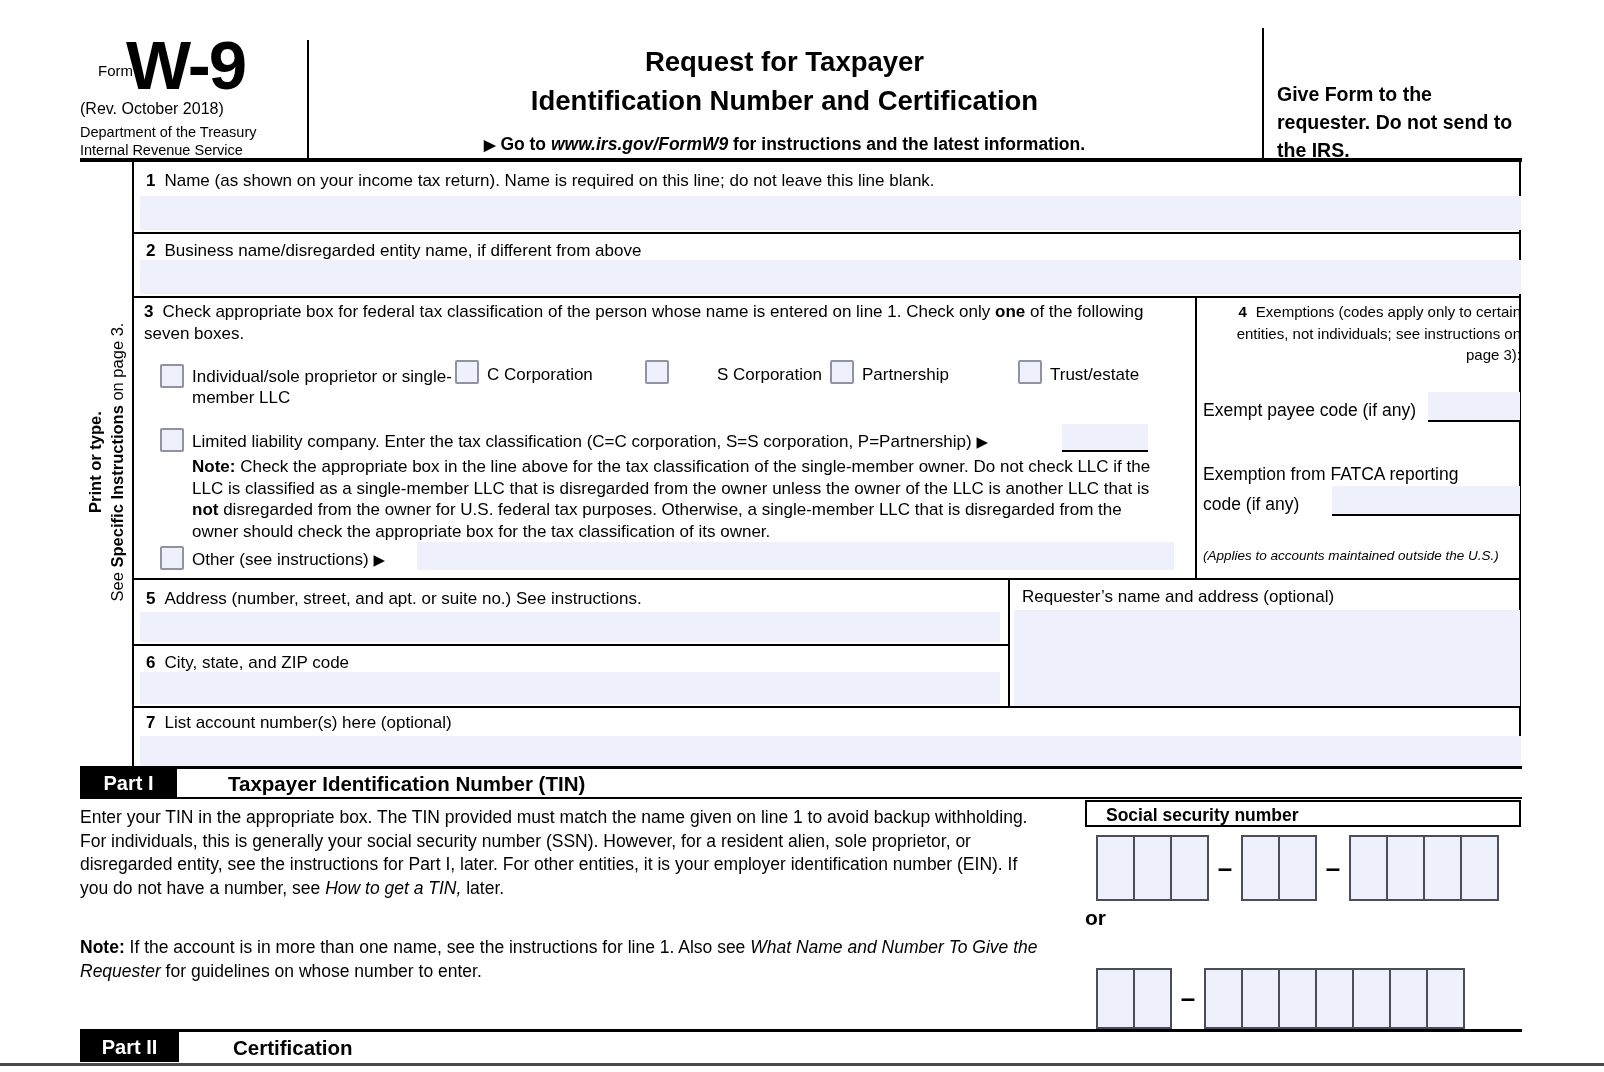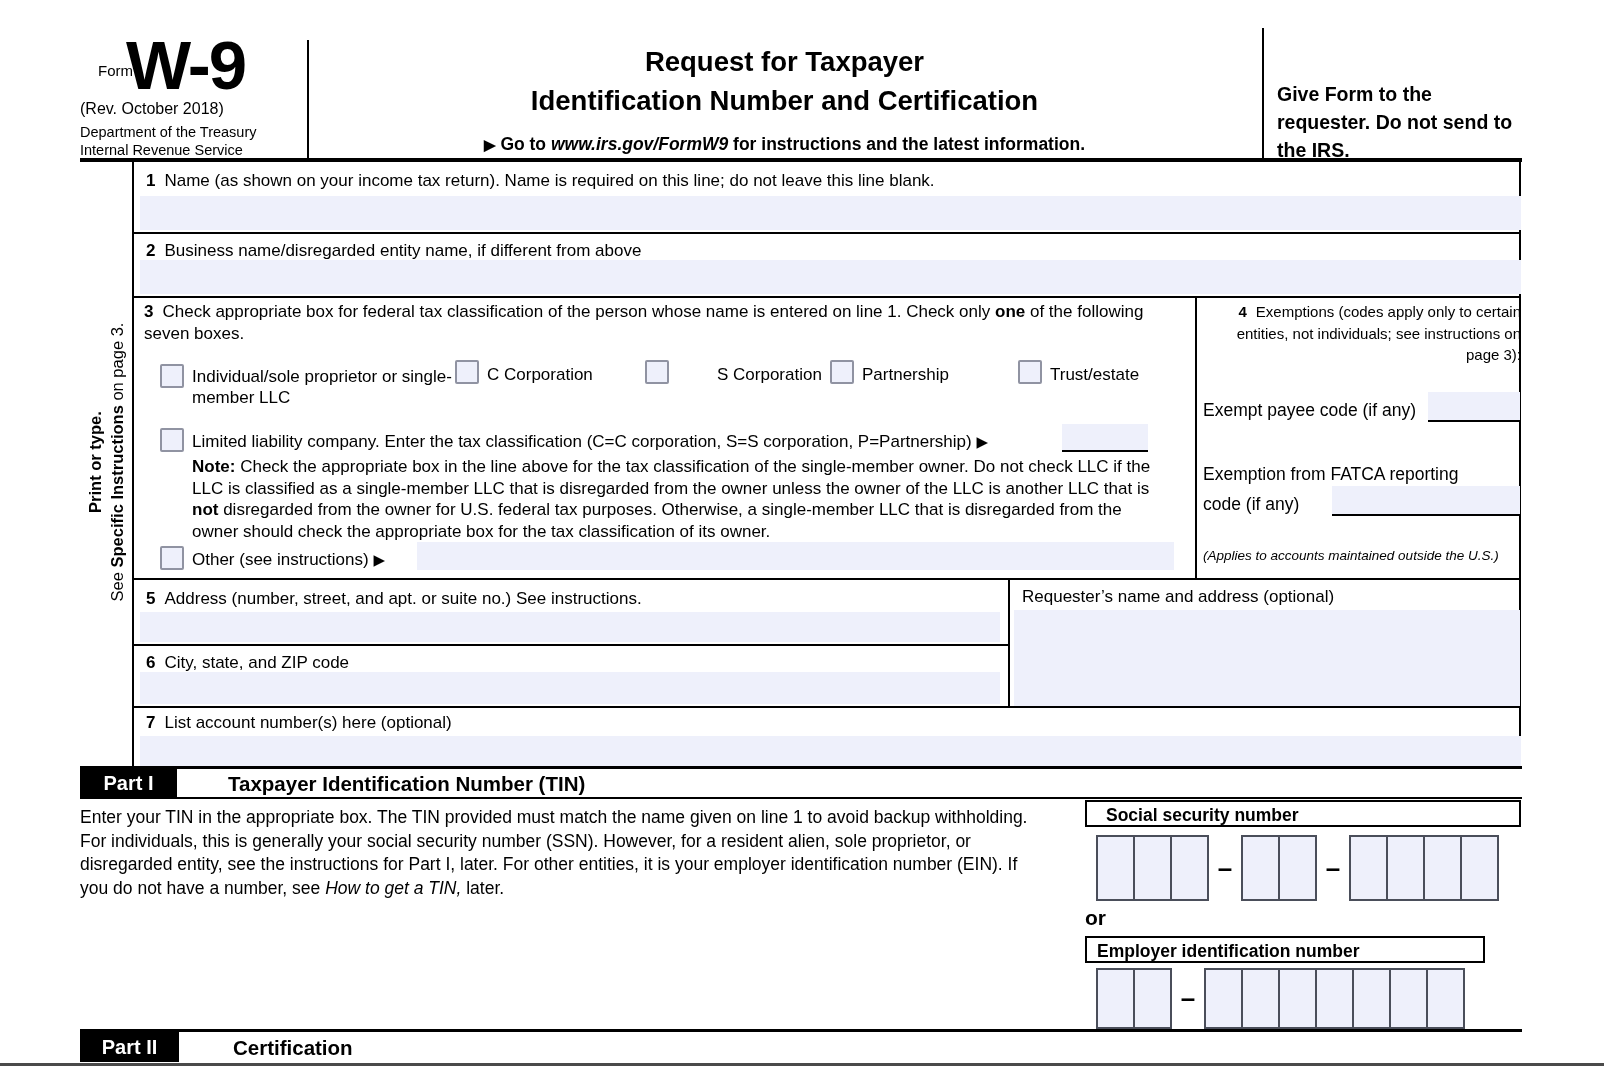--- a/index.html
+++ b/index.html
@@ -171,20 +171,23 @@
   <div class="field" style="left:140px;top:736px;width:1381px;height:30px;"></div>
 
   <div class="hl" style="left:80px;top:766px;width:1442px;height:3px;"></div>
   <div class="partbox" style="left:80px;top:769px;width:97px;height:28px;line-height:28px;">Part I</div>
   <div class="parttitle" style="left:228px;top:772px;">Taxpayer Identification Number (TIN)</div>
   <div class="hl" style="left:80px;top:797px;width:1442px;"></div>
 
   <div class="p1text">
     <span>Enter your TIN in the appropriate box. The TIN provided must match the name given on line 1 to avoid backup withholding. For individuals, this is generally your social security number (SSN). However, for a resident alien, sole proprietor, or disregarded entity, see the instructions for Part I, later. For other entities, it is your employer identification number (EIN). If you do not have a number, see </span><span class="it">How to get a TIN,</span><span> later.</span>
   </div>
+  <div class="p1note">
+    <span class="b">Note:</span><span> If the account is in more than one name, see the instructions for line 1. Also see </span><span class="it">What Name and Number To Give the Requester</span><span> for guidelines on whose number to enter.</span>
+  </div>
 
   <div class="tinlabel" style="left:1085px;top:800px;width:436px;height:27px;padding-left:19px;">Social security number</div>
   <div class="cellrow" style="left:1096px;top:835px;height:66px;">
       <span class="cellgroup">
         <span class="cell"></span>
         <span class="cell"></span>
         <span class="cell"></span>
       </span>
       <span class="cell-dash">–</span>
       <span class="cellgroup">
@@ -195,21 +198,20 @@
       <span class="cellgroup">
         <span class="cell"></span>
         <span class="cell"></span>
         <span class="cell"></span>
         <span class="cell"></span>
       </span>
     </div>
 
   <div class="orlab">or</div>
 
-  <div class="tinlabel" style="left:1085px;top:936px;width:400px;height:27px;">Employer identification number</div>
   <div class="cellrow" style="left:1096px;top:968px;height:61px;">
       <span class="cellgroup">
         <span class="cell"></span>
         <span class="cell"></span>
       </span>
       <span class="cell-dash">–</span>
       <span class="cellgroup">
         <span class="cell"></span>
         <span class="cell"></span>
         <span class="cell"></span>

